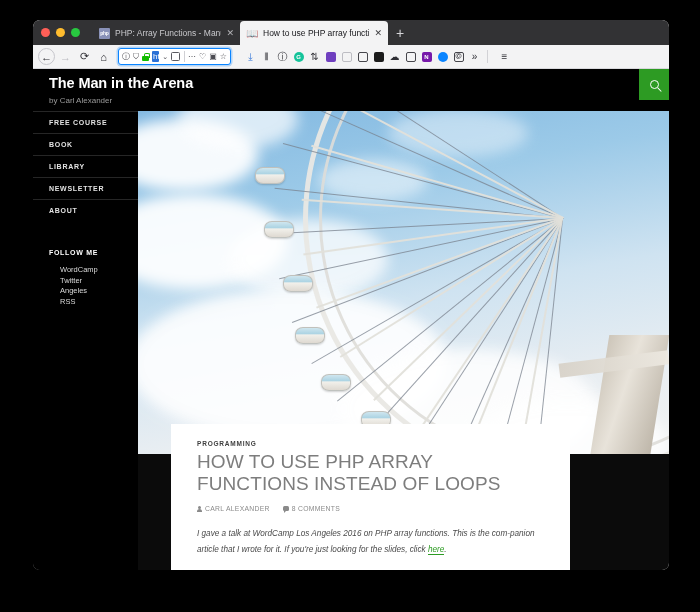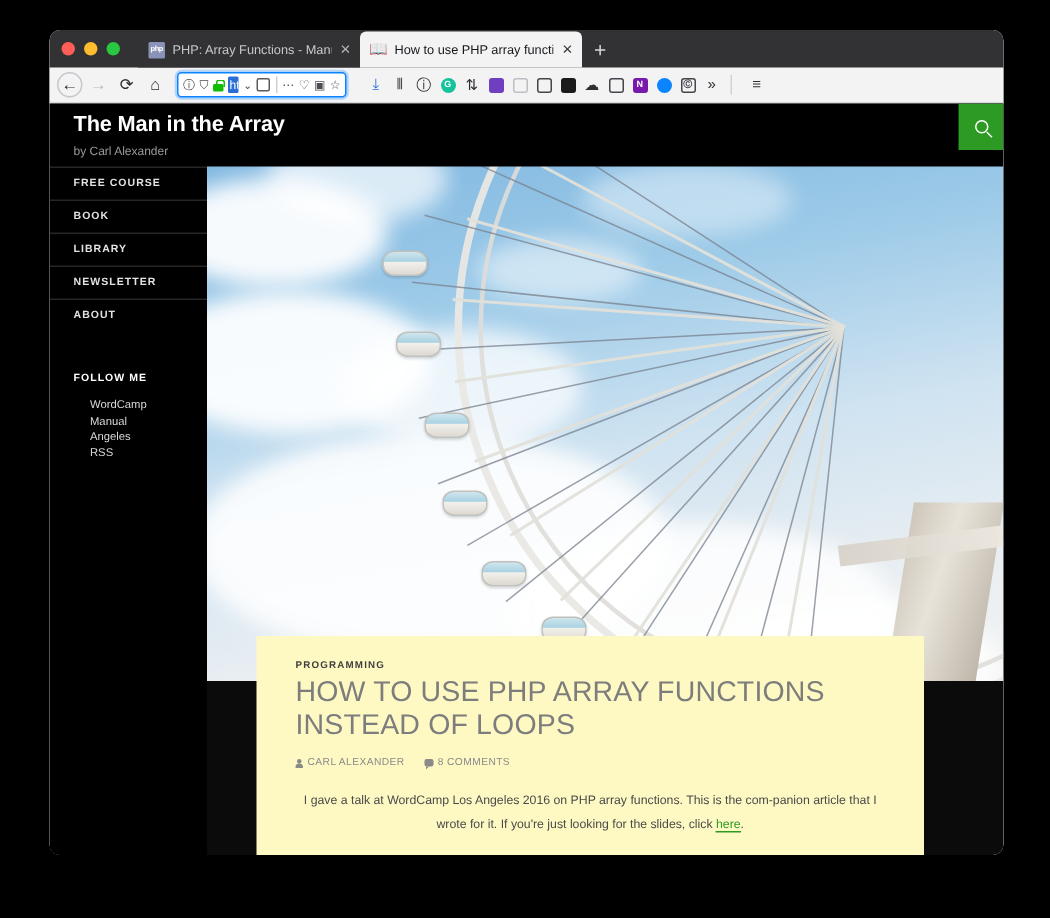--- a/index.html
+++ b/index.html
@@ -299,23 +299,23 @@
     position: absolute;
     right: 0; top: 258px; width: 110px; height: 14px;
     background: linear-gradient(90deg, rgba(214,208,198,0.9), rgba(236,232,224,0.95));
     transform: rotate(-7deg);
   }
 
   
   #article-card {
     position: absolute;
     left: 138px; top: 355px;
-    width: 445px;
+    width: 399px;
     bottom: 0;
-    background: #fef9c3;
+    background: #ffffff;
     padding: 16px 26px 0 26px;
     z-index: 4;
   }
   #article-category {
     font-size: 6.5px; font-weight: bold;
     letter-spacing: 0.8px; color: #3f3f3f;
     margin-bottom: 4px;
   }
   #article-title {
     font-size: 19px;
@@ -351,21 +351,21 @@
     content: ''; position: absolute; left: 1px; bottom: -2px;
     border-left: 2px solid #8a8a8a;
     border-bottom: 2px solid transparent;
   }
   .article-para {
     font-size: 8.2px;
     line-height: 15.5px;
     color: #4a4a4a;
     margin-top: 14px;
   }
-  .article-para.lede { color: #4a4a4a; text-align: center; }
+  .article-para.lede { font-style: italic; color: #4a4a4a; }
   .inline-link {
     color: #2d9b23;
     border-bottom: 1px solid #2d9b23;
     text-decoration: none;
   }
 </style>
 </head>
 <body>
 
 <div id="browser-window">
@@ -504,21 +504,21 @@
         <div class="capsule" style="left:-39px; top:262px;"></div>
         <div class="capsule" style="left:-48px; top:208px;"></div>
       </div>
 
       <div id="pylon"></div>
       <div id="base-deck"></div>
     </div>
 
     <div id="site-header">
       <div id="site-branding">
-        <div id="site-title">The Man in the Array</div>
+        <div id="site-title">The Man in the Arena</div>
         <div id="site-tagline">by Carl Alexander</div>
       </div>
       <div id="search-button">
         <span id="search-icon-glyph"></span>
       </div>
     </div>
 
     <div id="sidebar">
       <div class="nav-item">
         <span>FREE COURSE</span>
@@ -532,21 +532,21 @@
       <div class="nav-item">
         <span>NEWSLETTER</span>
       </div>
       <div class="nav-item">
         <span>ABOUT</span>
       </div>
 
       <div id="follow-block">
         <div id="follow-heading">FOLLOW ME</div>
         <div class="social-link">WordCamp</div>
-        <div class="social-link">Manual</div>
+        <div class="social-link">Twitter</div>
         <div class="social-link">Angeles</div>
         <div class="social-link">RSS</div>
       </div>
     </div>
 
     <div id="article-card">
       <div id="article-category">PROGRAMMING</div>
       <h1 id="article-title">HOW TO USE PHP ARRAY FUNCTIONS INSTEAD OF LOOPS</h1>
 
       <div id="article-meta">

